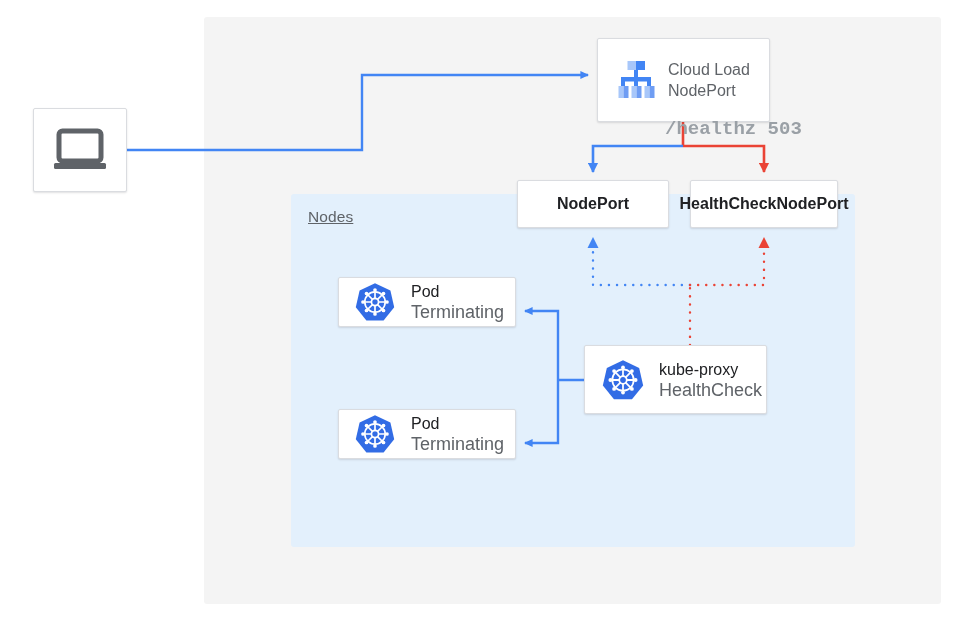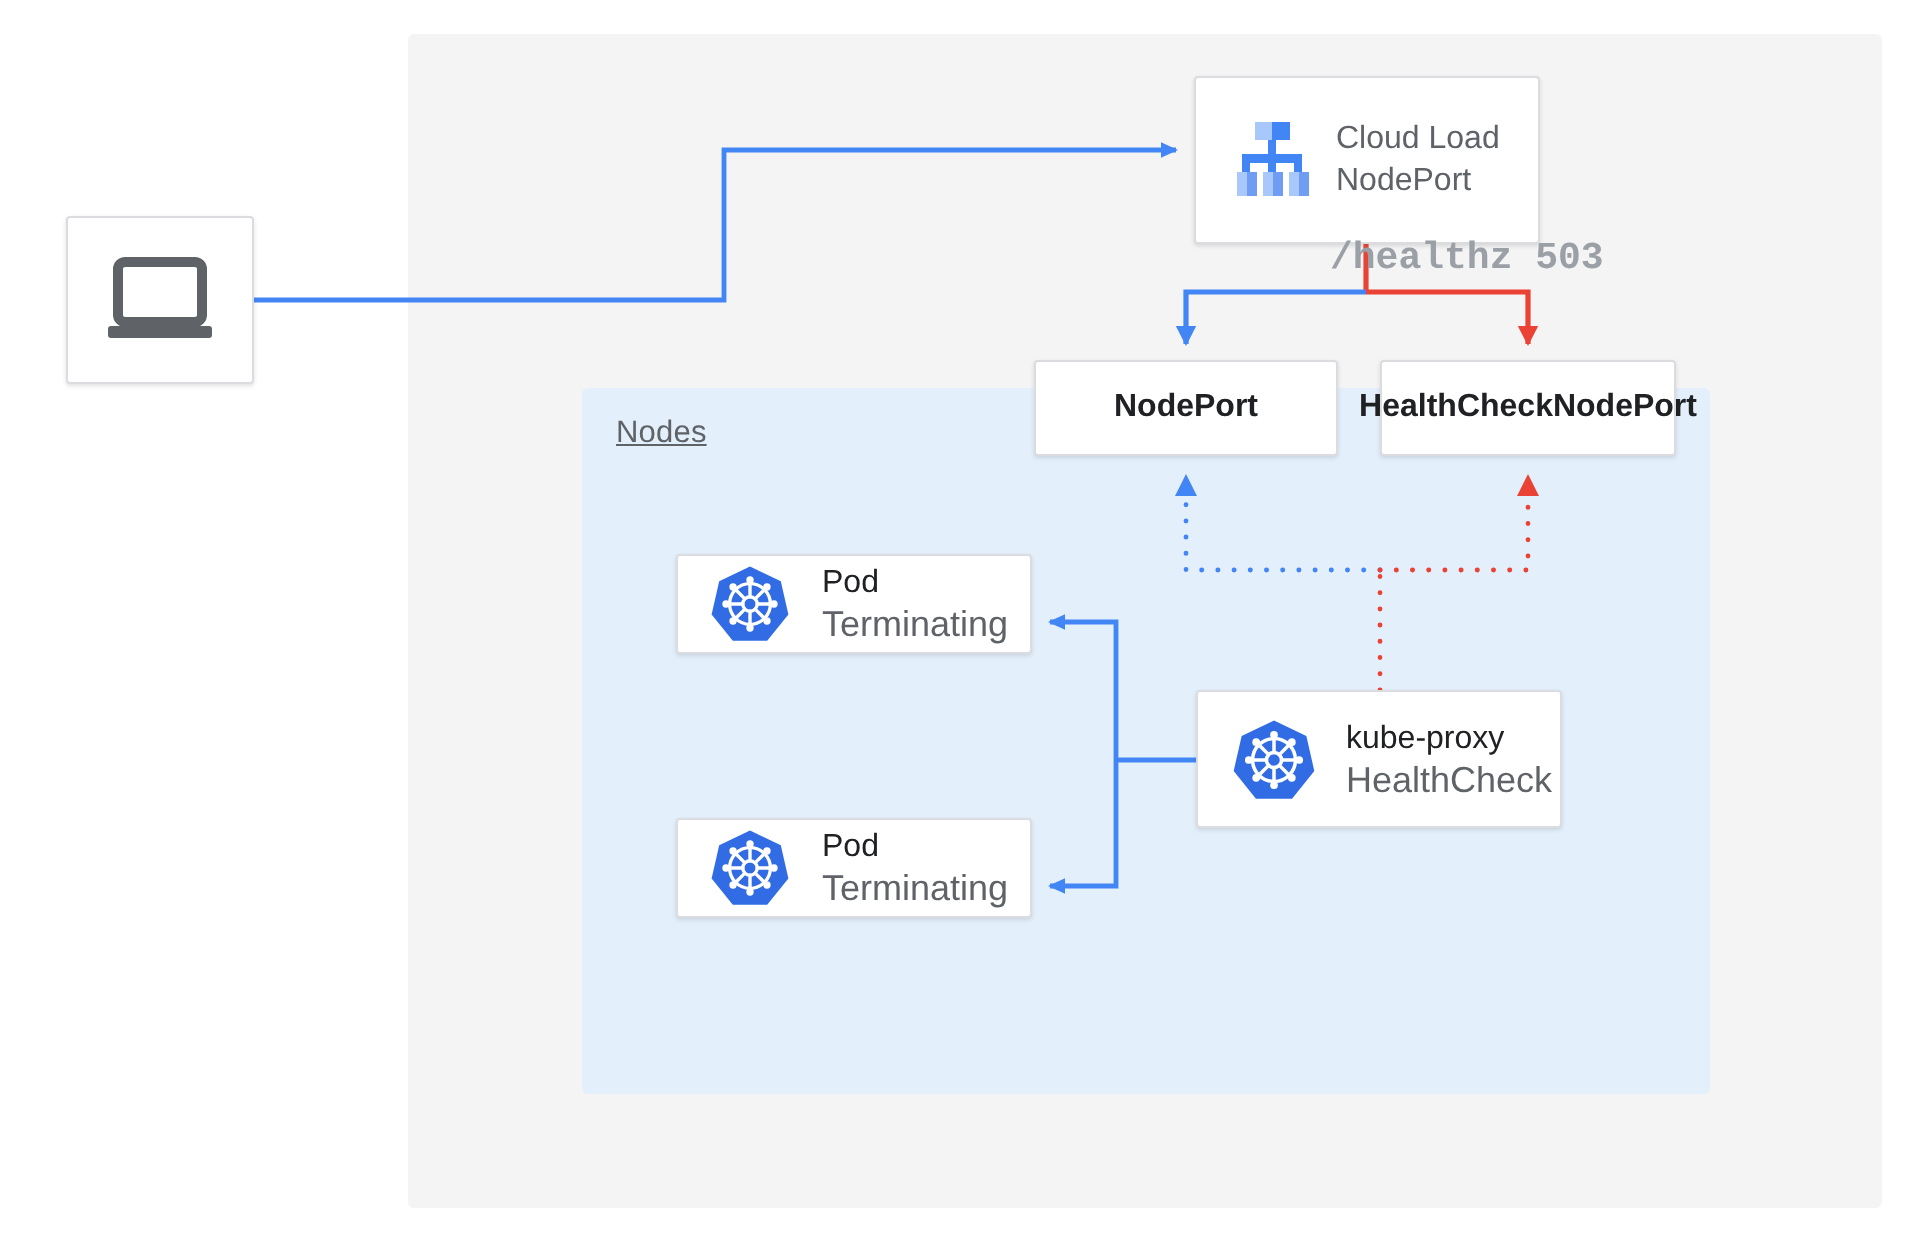--- a/index.html
+++ b/index.html
@@ -91,21 +91,21 @@
   }
 
   
   .pod-box {
     width: 178px; height: 50px;
     display:flex; align-items:center; padding-left: 12px;
   }
   #pod-1 { left: 338px; top: 277px; }
   #pod-2 { left: 338px; top: 409px; }
   #kubeproxy-box {
-    left: 598px; top: 345px;
+    left: 584px; top: 345px;
     width: 183px; height: 69px;
     display:flex; align-items:center; padding-left: 14px;
   }
   .k8s-icon-wrap { width: 48px; flex: 0 0 48px; display:flex; align-items:center; justify-content:center; }
   .card-text { margin-left: 12px; }
   .card-title {
     font-size: 16px; color: #202124; line-height: 21px; white-space: nowrap;
   }
   .card-sub {
     font-size: 18px; color: #5f6368; line-height: 21px; white-space: nowrap;

